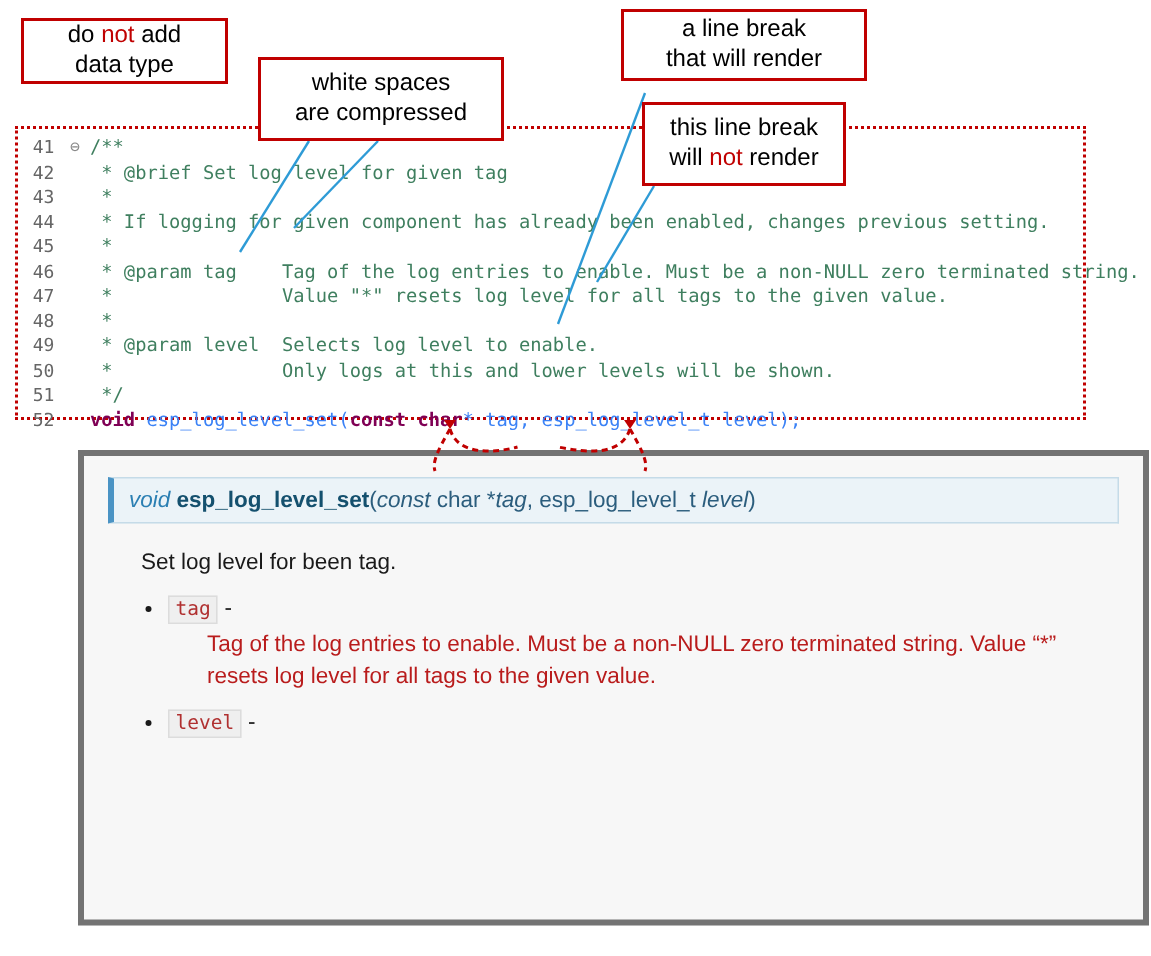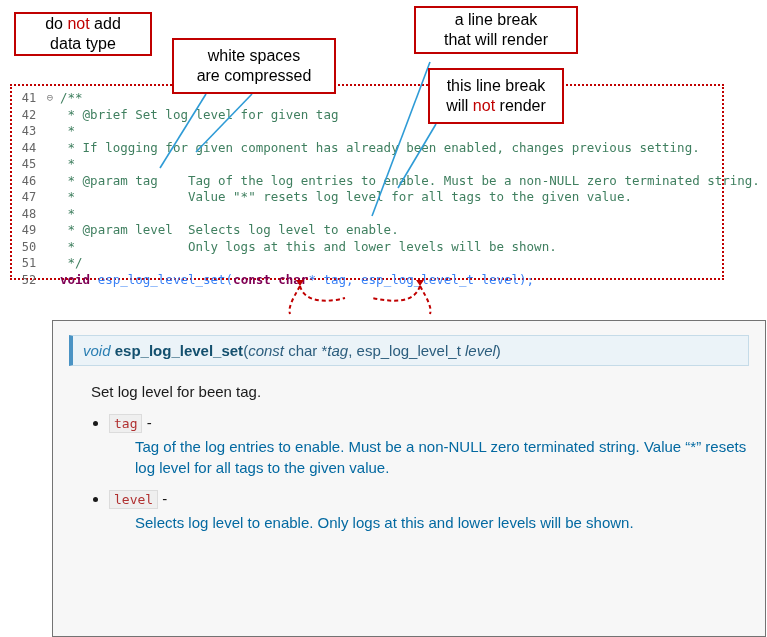--- a/index.html
+++ b/index.html
@@ -99,24 +99,24 @@
     flex: 1 1 auto;
     padding-left: 4px;
   }
   .c-comment { color: #3f7f5f; }
   .c-key     { color: #7f0055; font-weight: bold; }
   .c-plain   { color: #3b82f6; }
 
   
   #doc-panel {
     position: absolute;
-    left: 52px; top: 320px;
+    left: 52px; top: 300px;
     width: 714px; height: 317px;
     background: #f7f7f7;
-    border: 1px solid #737373;
+    border: 4px solid #737373;
     box-sizing: border-box;
     z-index: 2;
   }
   #doc-signature {
     margin: 14px 16px 0 16px;
     background: #ebf3f8;
     border: 1px solid #c5dbe8;
     border-left: 4px solid #4a93c4;
     color: #2b5d7d;
     font-family: "Liberation Sans", sans-serif;
@@ -157,21 +157,21 @@
     font-family: "DejaVu Sans Mono", monospace;
     font-size: 13px;
     color: #b03030;
     background: #efefef;
     border: 1px solid #dcdcdc;
     padding: 1px 4px;
   }
   .param-desc {
     margin: 6px 0 0 26px;
     font-size: 15px;
-    color: #0369a1;
+    color: #b91c1c;
     line-height: 1.35;
     max-width: 630px;
   }
 
   
   #connectors {
     position: absolute;
     left: 0; top: 0;
     width: 767px; height: 637px;
     z-index: 5;
@@ -236,17 +236,17 @@
     <div id="doc-signature">
       <span class="kw">void</span>
       <span class="fn">esp_log_level_set</span><span>(</span><span class="em">const</span><span> char *</span><span class="em">tag</span><span>, </span><span>esp_log_level_t </span><span class="em">level</span><span>)</span>
     </div>
 
     <div class="doc-para">Set log level for been tag.</div>
 
 
     <ul class="param-list" id="param-list">
         <li><span class="param-name">tag</span><span> -</span><div class="param-desc">Tag of the log entries to enable. Must be a non-NULL zero terminated string. Value “*” resets log level for all tags to the given value.</div></li>
-        <li><span class="param-name">level</span><span> -</span><div class="param-desc">Selects log level to enable. Only logs at this and lower levels will be shown.</div></li>
+        <li><span class="param-name">level</span><span> -</span></li>
       </ul>
   </div>
 
 </div>
 
 </body></html>

